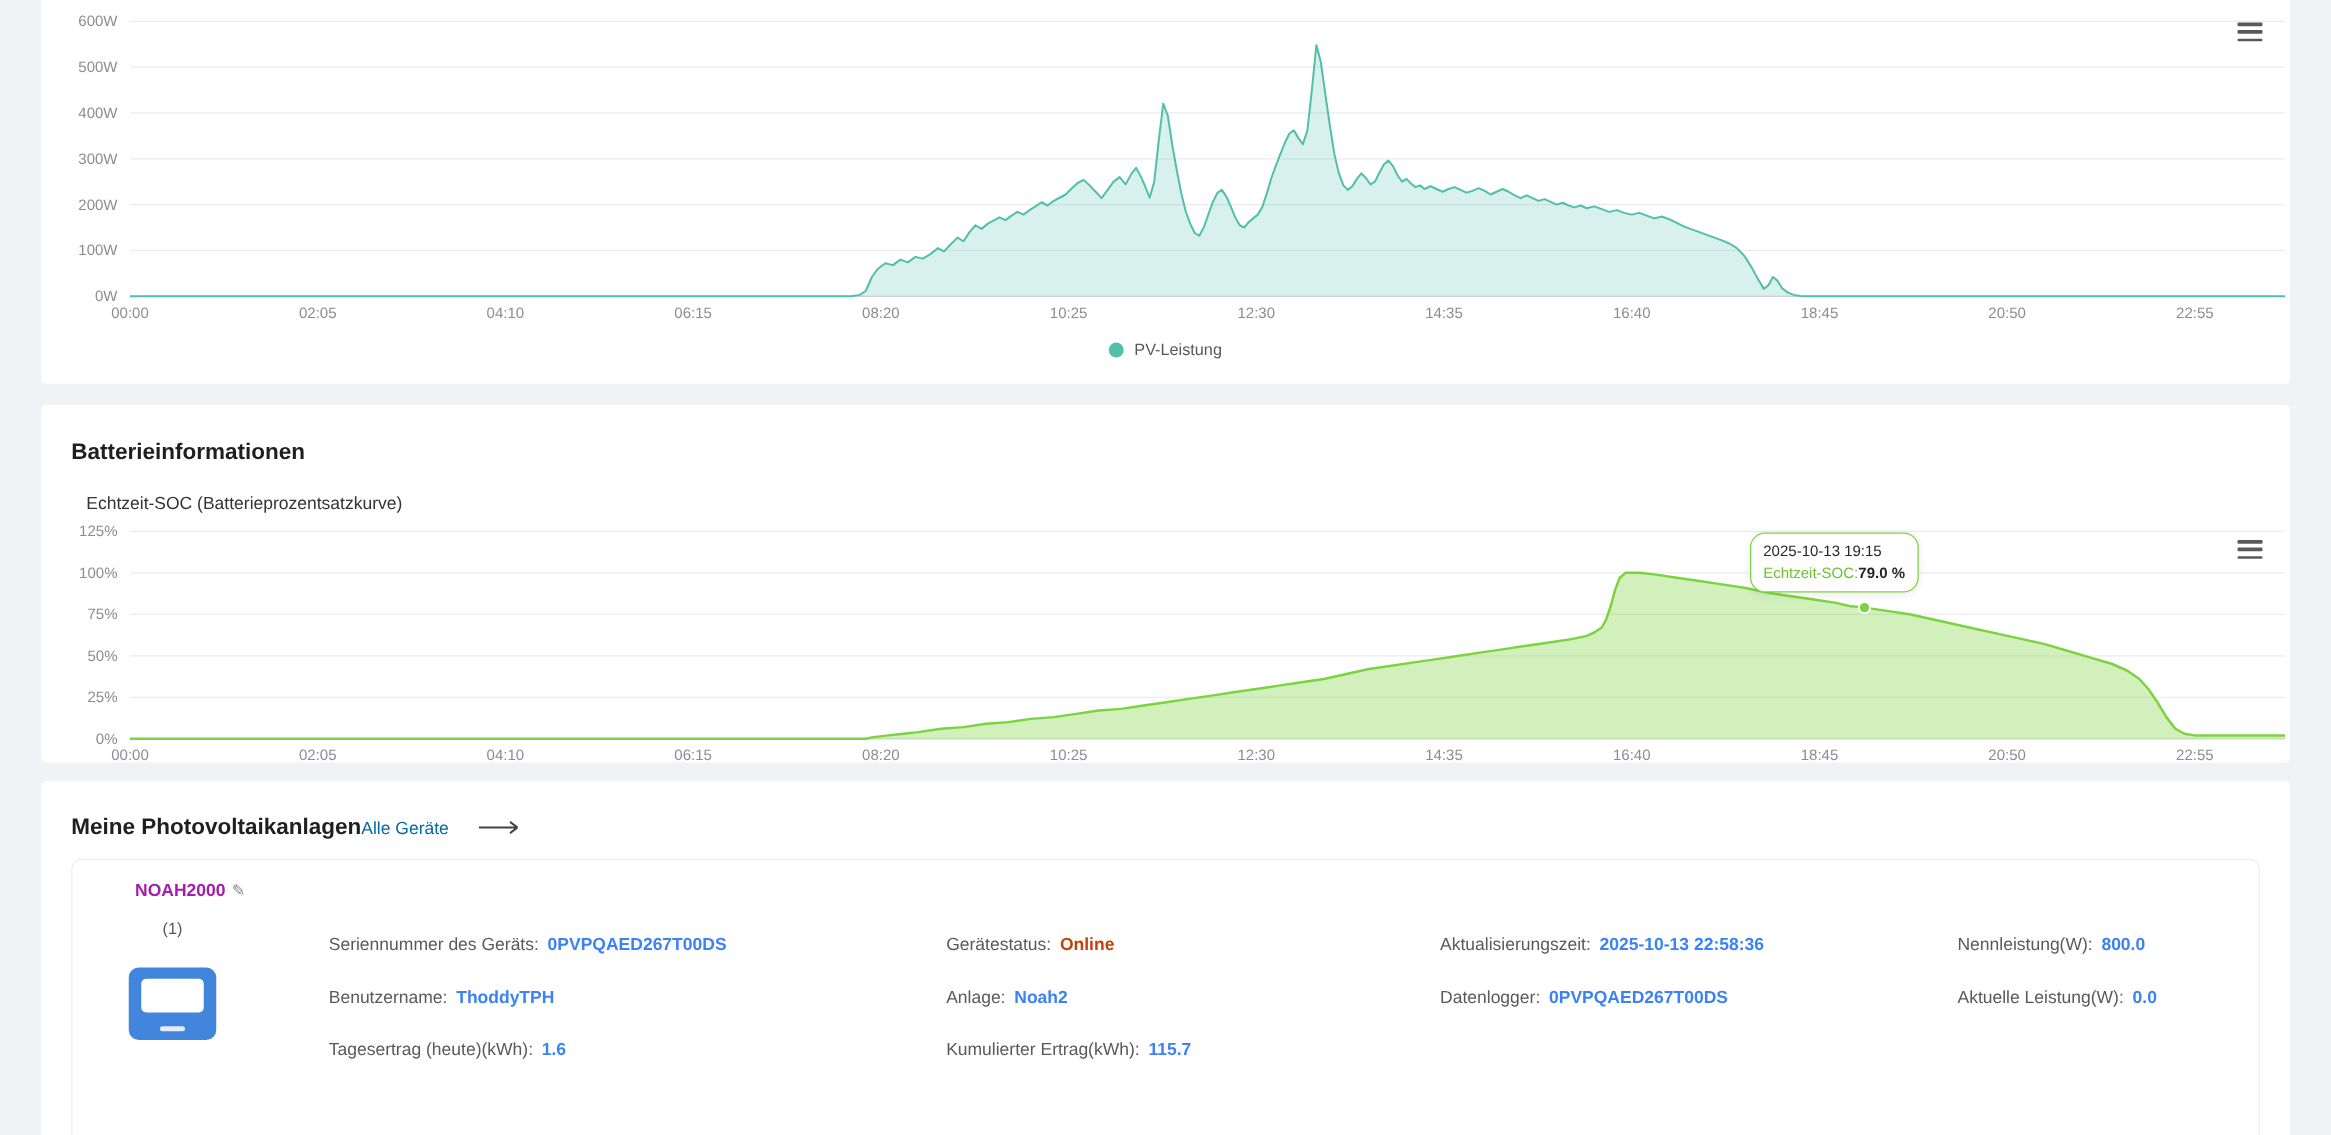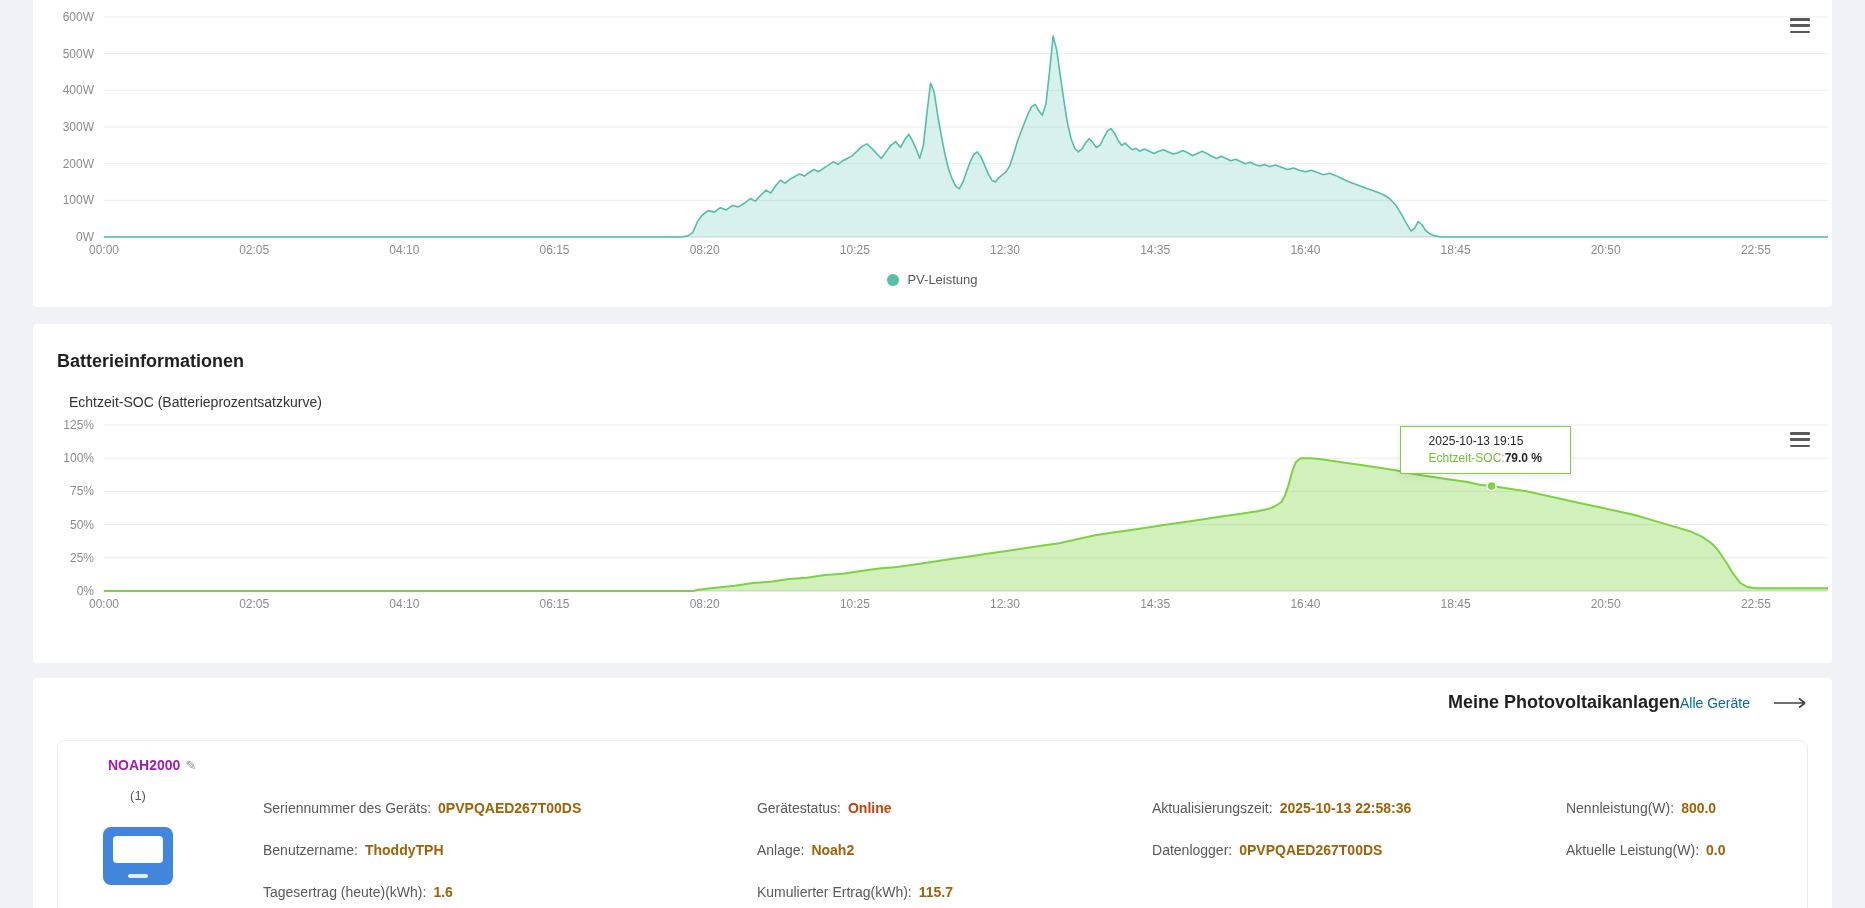--- a/index.html
+++ b/index.html
@@ -2,66 +2,66 @@
 <html><head>
 <meta charset="utf-8">
 <style>
   * { box-sizing: border-box; margin: 0; padding: 0; }
   html, body { width: 1865px; height: 908px; overflow: hidden; }
   body { background: #f0f2f5; font-family: "Liberation Sans", sans-serif; color: #262626; }
   .page { width: 1865px; padding: 0 33px; }
 
   .card { position: relative; background: #fff; border-radius: 4px; }
   .card-pv { height: 307px; border-radius: 0 0 4px 4px; }
-  .card-soc { height: 339px; margin-top: 17px; }
+  .card-soc { height: 286px; margin-top: 17px; }
   .card-devices { height: 400px; margin-top: 15px; }
 
   .chart-svg { position: absolute; left: 0; top: 0; display: block; }
   .tick { font-size: 12px; fill: #8c8c8c; font-family: "Liberation Sans", sans-serif; }
 
   .chart-menu { position: absolute; right: 22px; top: 18px; width: 20px; height: 15px;
     background: none; border: none; cursor: pointer; display: flex; flex-direction: column; justify-content: space-between; }
   .chart-menu .bar { display: block; height: 2.5px; background: #595959; border-radius: 1px; }
   .card-soc .chart-menu { top: 108px; }
 
   .legend { position: absolute; left: 0; right: 0; display: flex; justify-content: center; align-items: center; gap: 8px; cursor: pointer; }
   .card-pv .legend { top: 272px; }
   .card-soc .legend { top: 306px; }
   .legend-dot { width: 12px; height: 12px; border-radius: 50%; background: #999; }
   .legend-label { font-size: 13px; color: #595959; text-align: center; }
 
   .section-title { font-size: 18px; font-weight: 700; color: #1f1f1f; }
   .card-soc .section-title { position: absolute; top: 27px; left: 24px; }
   .chart-subtitle { position: absolute; top: 70px; left: 36px; font-size: 14px; color: #333; }
 
-  .tooltip { position: absolute; background: #fff; border: 1px solid #7cd33f; border-radius: 0;
-    padding: 6px 28px; font-size: 12px; line-height: 17px; white-space: nowrap;
+  .tooltip { position: absolute; background: #fff; border: 1px solid #7cd33f; border-radius: 12px;
+    padding: 6px 10px; font-size: 12px; line-height: 17px; white-space: nowrap;
     box-shadow: 0 2px 8px rgba(0,0,0,0.08); z-index: 2; }
   .tt-time { color: #262626; }
   .tt-label { color: #6cc32f; }
   .tt-val b { color: #262626; }
 
-  .dev-header { display: flex; justify-content: flex-end; align-items: center; padding: 14px 24px 0; }
+  .dev-header { display: flex; justify-content: flex-start; align-items: center; padding: 26px 24px 0; }
   .all-devices { display: flex; align-items: center; gap: 24px; font-size: 14px; color: #0369a1; cursor: pointer; text-decoration: none; }
 
   .device-box { position: absolute; left: 24px; right: 24px; top: 62px; height: 320px;
     border: 1px solid #ededed; border-radius: 8px; background: #fff; }
   .dev-name-row { position: absolute; left: 50px; top: 16px; display: flex; align-items: center; gap: 5px; }
   .dev-name { font-size: 14px; font-weight: 700; color: #a21caf; }
   .edit-icon { color: #8c8c8c; font-size: 13px; cursor: pointer; line-height: 1; }
   .dev-count { position: absolute; left: 45px; top: 47px; width: 70px; text-align: center; font-size: 13px; color: #595959; }
   .dev-img { position: absolute; left: 45px; top: 86px; width: 70px; height: 58px; background: #4285dd; border-radius: 8px; }
   .dev-screen { position: absolute; left: 10px; top: 9px; right: 10px; height: 27px; background: #fff; border-radius: 4px; }
   .dev-pill { position: absolute; left: 25px; bottom: 7px; width: 20px; height: 4px; background: rgba(255,255,255,0.85); border-radius: 2px; }
 
   .info-grid { position: absolute; left: 161px; top: 58px; right: 20px; display: grid;
     grid-template-columns: 31.5% 25.2% 26.4% 16.9%; row-gap: 24px; }
   .cell { font-size: 14px; white-space: nowrap; line-height: 18px; }
   .lbl { color: #595959; margin-left: 44px; }
-  .val { color: #a16207; font-weight: 700; margin-left: 7px; }
+  .val { color: #3b82f6; font-weight: 700; margin-left: 7px; }
 </style>
 </head>
 <body>
 
 <div class="page">
 
   <section class="card card-pv">
     <svg id="pv-chart" class="chart-svg" width="1799" height="307">
         <line x1="71" y1="237.0" x2="1795" y2="237.0" stroke="#d4d4d4" stroke-width="1"></line>
         <text x="61" y="241.0" text-anchor="end" class="tick">0W</text>

